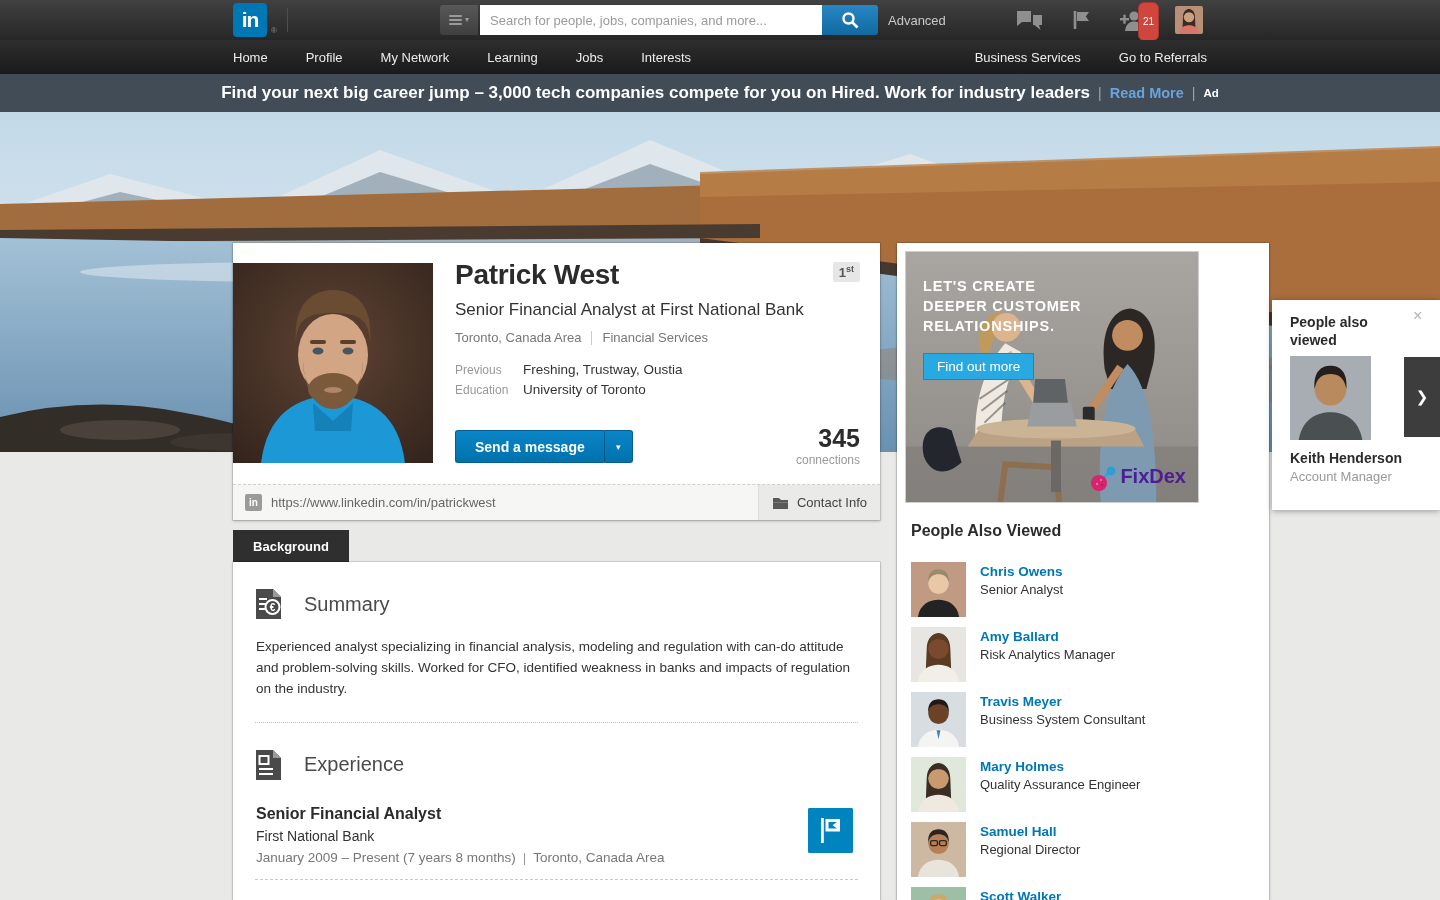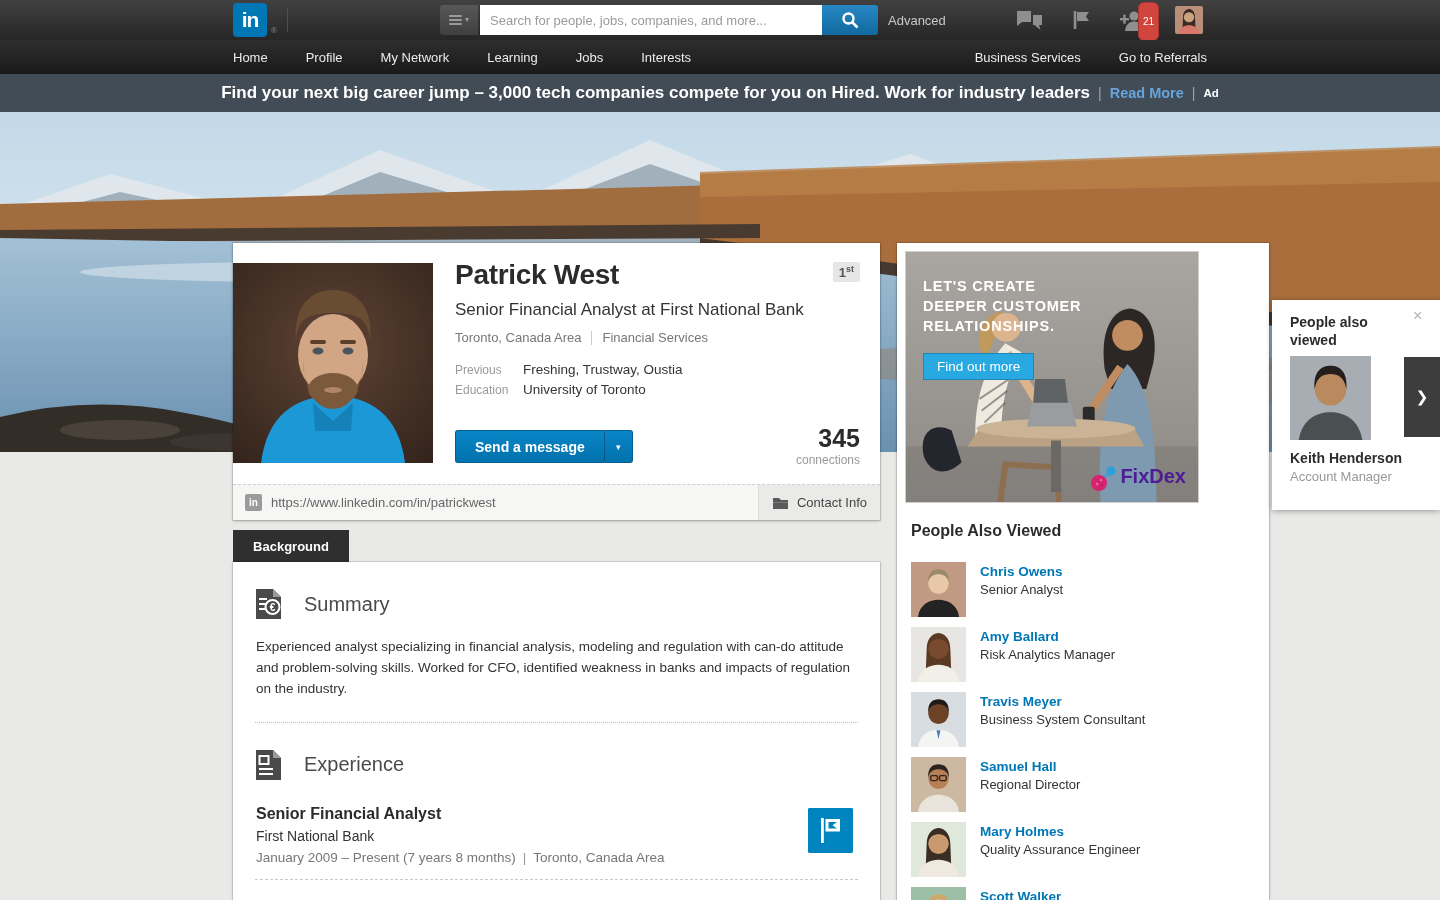--- a/index.html
+++ b/index.html
@@ -485,54 +485,54 @@
               <path d="M7 56 C9 43 19 38.5 28 38.5 C37 38.5 47 43 49 56 Z" fill="var(--shirt)"></path>
               <path d="M26 39 L28 48 L30 39 Z" fill="#4a7fb5"></path>
             </svg>
         </div>
         <div class="pav-text">
           <div class="pav-name">Travis Meyer</div>
           <div class="pav-title">Business System Consultant</div>
         </div>
       </div>
 
+      <div class="pav-item fem" style="--bg:#dfe8da; --skin:#c99a6e; --hair:#3a2d24; --shirt:#efe9df;">
+        <div class="pav-photo">
+          <svg class="avatar-svg" viewBox="0 0 56 56">
+              <rect width="56" height="56" fill="var(--bg)"></rect>
+              <path class="longhair" d="M16 22 C16 10 24 6 28 6 C32 6 40 10 40 22 L41 46 L15 46 Z" fill="var(--hair)"></path>
+              <circle cx="28" cy="22" r="10.5" fill="var(--skin)"></circle>
+              <path d="M17.5 21 C17 11 22 7.5 28 7.5 C34 7.5 39 11 38.5 21 C37 14.5 33 12.5 28 12.5 C23 12.5 19 14.5 17.5 21 Z" fill="var(--hair)"></path>
+              <path d="M7 56 C9 43 19 38.5 28 38.5 C37 38.5 47 43 49 56 Z" fill="var(--shirt)"></path>
+            </svg>
+        </div>
+        <div class="pav-text">
+          <div class="pav-name">Mary Holmes</div>
+          <div class="pav-title">Quality Assurance Engineer</div>
+        </div>
+      </div>
+
       <div class="pav-item" style="--bg:#cdb9a2; --skin:#b97f54; --hair:#2b2420; --shirt:#e8e4dc;">
         <div class="pav-photo">
           <svg class="avatar-svg" viewBox="0 0 56 56">
               <rect width="56" height="56" fill="var(--bg)"></rect>
               <path class="longhair" d="M16 22 C16 10 24 6 28 6 C32 6 40 10 40 22 L41 46 L15 46 Z" fill="var(--hair)"></path>
               <circle cx="28" cy="22" r="10.5" fill="var(--skin)"></circle>
               <path d="M17.5 21 C17 11 22 7.5 28 7.5 C34 7.5 39 11 38.5 21 C37 14.5 33 12.5 28 12.5 C23 12.5 19 14.5 17.5 21 Z" fill="var(--hair)"></path>
               <path d="M7 56 C9 43 19 38.5 28 38.5 C37 38.5 47 43 49 56 Z" fill="var(--shirt)"></path>
               <rect x="20" y="19" width="7" height="5" rx="1.5" fill="none" stroke="#2b2420" stroke-width="1.4"></rect>
               <rect x="29" y="19" width="7" height="5" rx="1.5" fill="none" stroke="#2b2420" stroke-width="1.4"></rect>
             </svg>
         </div>
         <div class="pav-text">
           <div class="pav-name">Samuel Hall</div>
           <div class="pav-title">Regional Director</div>
         </div>
       </div>
 
-      <div class="pav-item fem" style="--bg:#dfe8da; --skin:#c99a6e; --hair:#3a2d24; --shirt:#efe9df;">
-        <div class="pav-photo">
-          <svg class="avatar-svg" viewBox="0 0 56 56">
-              <rect width="56" height="56" fill="var(--bg)"></rect>
-              <path class="longhair" d="M16 22 C16 10 24 6 28 6 C32 6 40 10 40 22 L41 46 L15 46 Z" fill="var(--hair)"></path>
-              <circle cx="28" cy="22" r="10.5" fill="var(--skin)"></circle>
-              <path d="M17.5 21 C17 11 22 7.5 28 7.5 C34 7.5 39 11 38.5 21 C37 14.5 33 12.5 28 12.5 C23 12.5 19 14.5 17.5 21 Z" fill="var(--hair)"></path>
-              <path d="M7 56 C9 43 19 38.5 28 38.5 C37 38.5 47 43 49 56 Z" fill="var(--shirt)"></path>
-            </svg>
-        </div>
-        <div class="pav-text">
-          <div class="pav-name">Mary Holmes</div>
-          <div class="pav-title">Quality Assurance Engineer</div>
-        </div>
-      </div>
-
       <div class="pav-item" style="--bg:#9dbfa6; --skin:#e2bf9a; --hair:#caa96a; --shirt:#6a7f72;">
         <div class="pav-photo">
           <svg class="avatar-svg" viewBox="0 0 56 56">
               <rect width="56" height="56" fill="var(--bg)"></rect>
               <path class="longhair" d="M16 22 C16 10 24 6 28 6 C32 6 40 10 40 22 L41 46 L15 46 Z" fill="var(--hair)"></path>
               <circle cx="28" cy="22" r="10.5" fill="var(--skin)"></circle>
               <path d="M17.5 21 C17 11 22 7.5 28 7.5 C34 7.5 39 11 38.5 21 C37 14.5 33 12.5 28 12.5 C23 12.5 19 14.5 17.5 21 Z" fill="var(--hair)"></path>
               <path d="M7 56 C9 43 19 38.5 28 38.5 C37 38.5 47 43 49 56 Z" fill="var(--shirt)"></path>
             </svg>
         </div>

